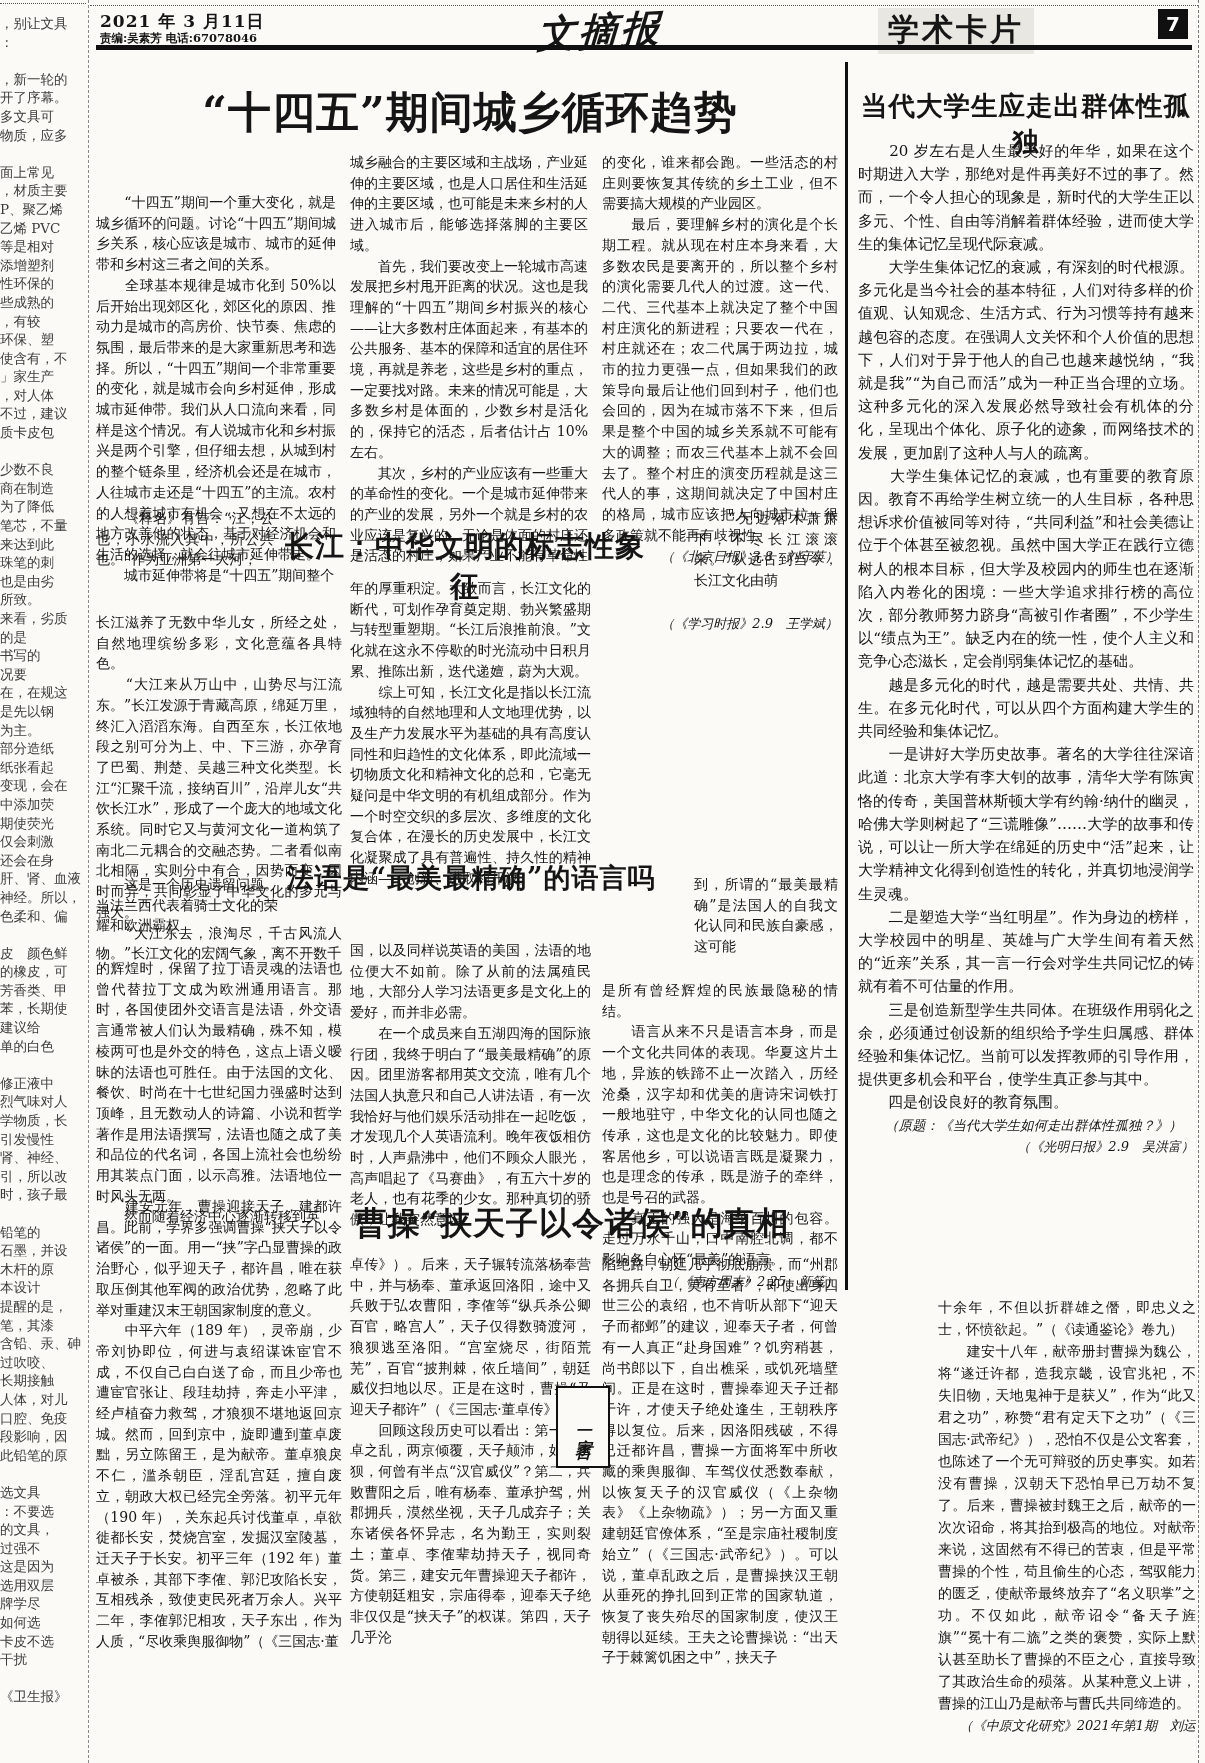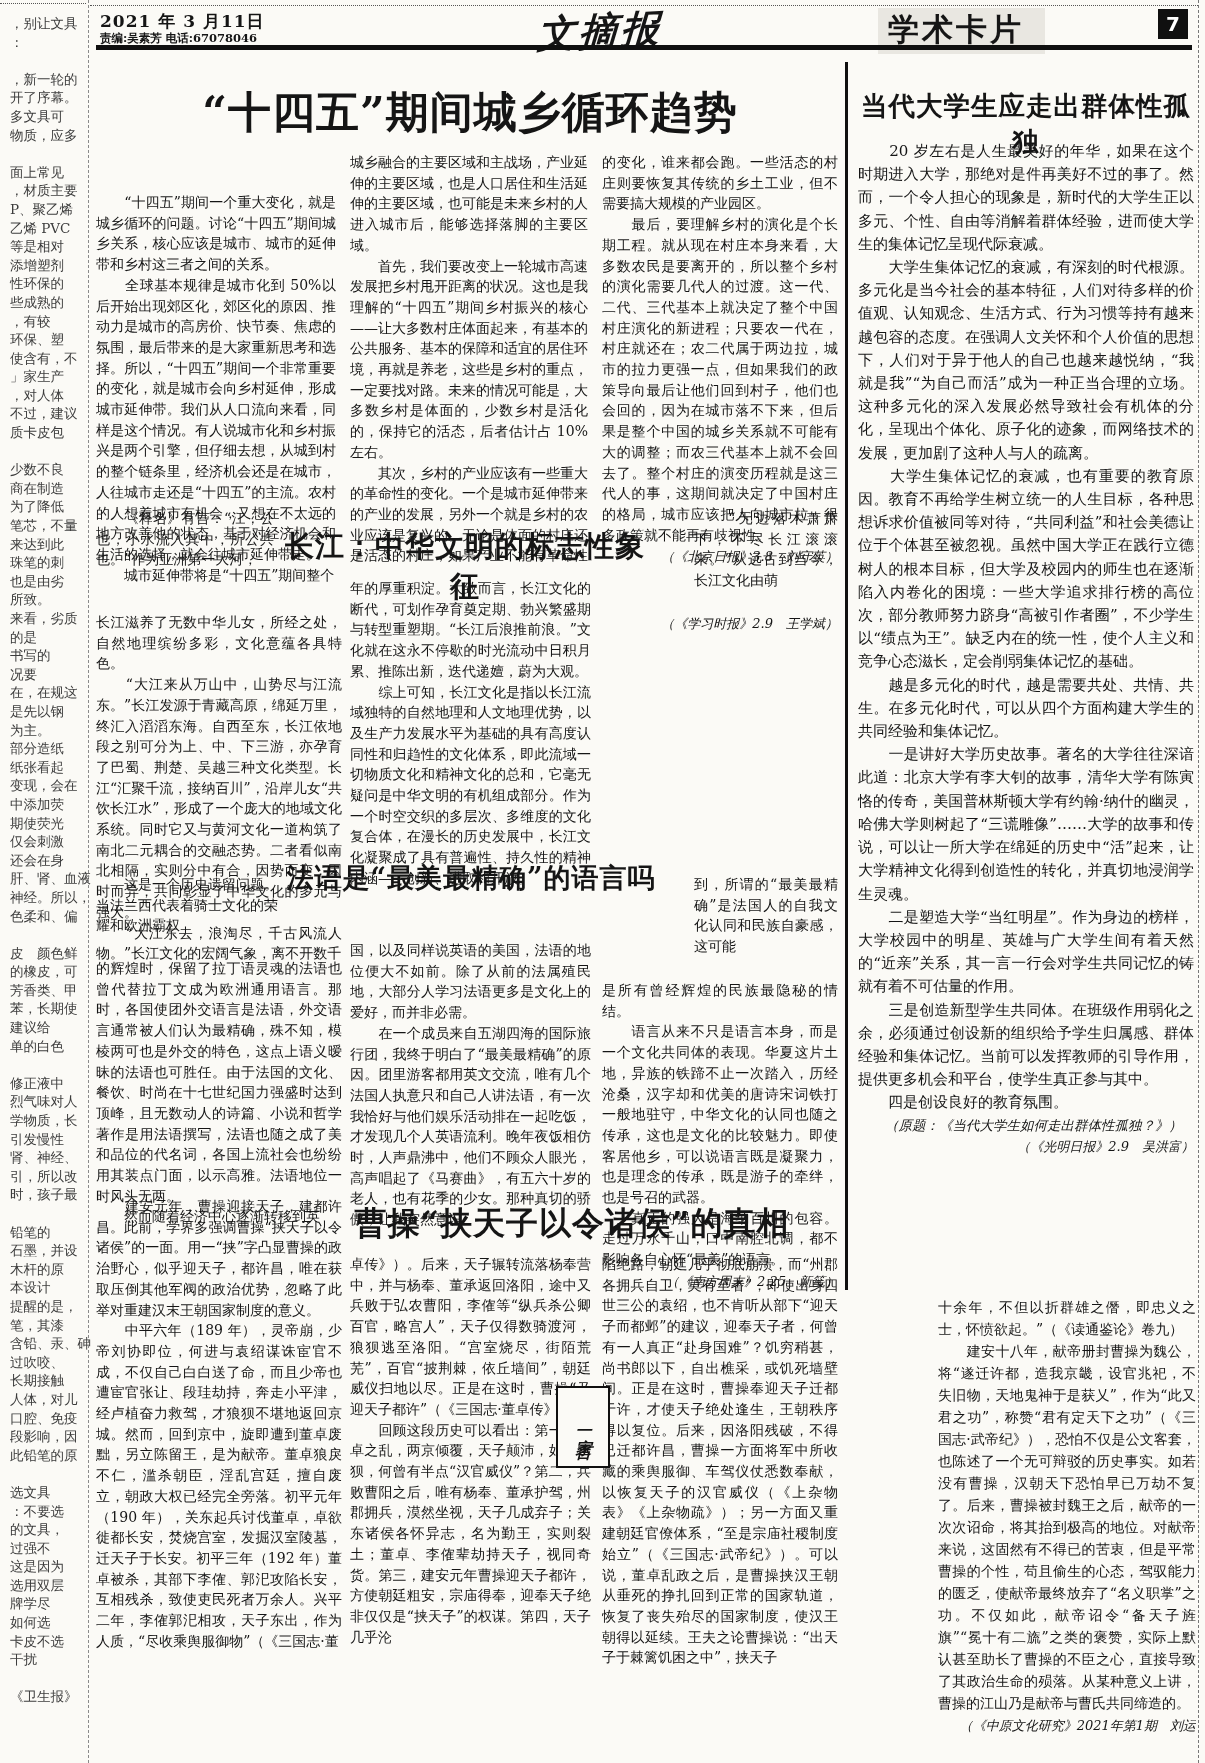--- a/index.html
+++ b/index.html
@@ -5,32 +5,32 @@
   html,body{margin:0;padding:0;}
   body{
     width:1205px;height:1763px;position:relative;overflow:hidden;
     background:#fbfaf6;color:#151515;
     font-family:"DejaVu Serif","Liberation Serif",serif;
   }
   .abs{position:absolute;}
   .txt{white-space:pre-wrap;text-align:justify;}
   
   .left-strip{left:0;top:14px;width:84px;height:1749px;overflow:hidden;
-    font-size:13.5px;line-height:18.6px;color:#3c3c3c;padding-left:10px;white-space:pre-line;}
+    font-size:13.5px;line-height:18.6px;color:#3c3c3c;white-space:pre-line;}
   .strip-divider{left:88px;top:0;height:1763px;border-left:1px dashed #8a8a8a;width:0;}
   .edge-right{left:1198px;top:0;height:1763px;border-left:1px dashed #777;width:0;}
   .edge-top{left:90px;top:5px;width:1108px;border-top:1px dotted #555;height:0;}
   .edge-top2{left:0;top:3px;width:86px;border-top:1px dotted #555;height:0;}
   
   .hdr-date{left:100px;top:10px;font-size:17px;font-weight:bold;letter-spacing:1px;}
   .hdr-editor{left:100px;top:31px;font-size:11.5px;font-weight:bold;}
   .masthead{left:480px;top:6px;width:240px;text-align:center;font-size:38px;font-weight:900;
     font-style:italic;transform:rotate(-3deg) skewX(-6deg);letter-spacing:4px;}
   .section-label{left:878px;top:8px;font-size:31px;font-weight:900;letter-spacing:3px;
-    background:#e9e7e1;padding:1px 21px 3px 10px;font-family:"DejaVu Sans","Liberation Sans",sans-serif;}
+    background:#e9e7e1;padding:1px 10px 3px 10px;font-family:"DejaVu Sans","Liberation Sans",sans-serif;}
   .page-num{left:1158px;top:9px;width:30px;height:30px;background:#101010;color:#fff;
     text-align:center;line-height:30px;font-size:20px;font-weight:bold;
     font-family:"DejaVu Sans","Liberation Sans",sans-serif;}
   .hdr-rule{left:96px;top:45px;width:1096px;height:5px;background:#101010;}
   
   .title{font-weight:900;text-align:center;letter-spacing:1px;}
   .t-a{left:120px;top:84px;width:700px;font-size:43px;}
   .t-b{left:854px;top:88px;width:344px;font-size:26.5px;}
   .t-c{left:272px;top:527px;width:386px;font-size:29px;}
   .t-d{left:278px;top:860px;width:386px;font-size:27px;}

